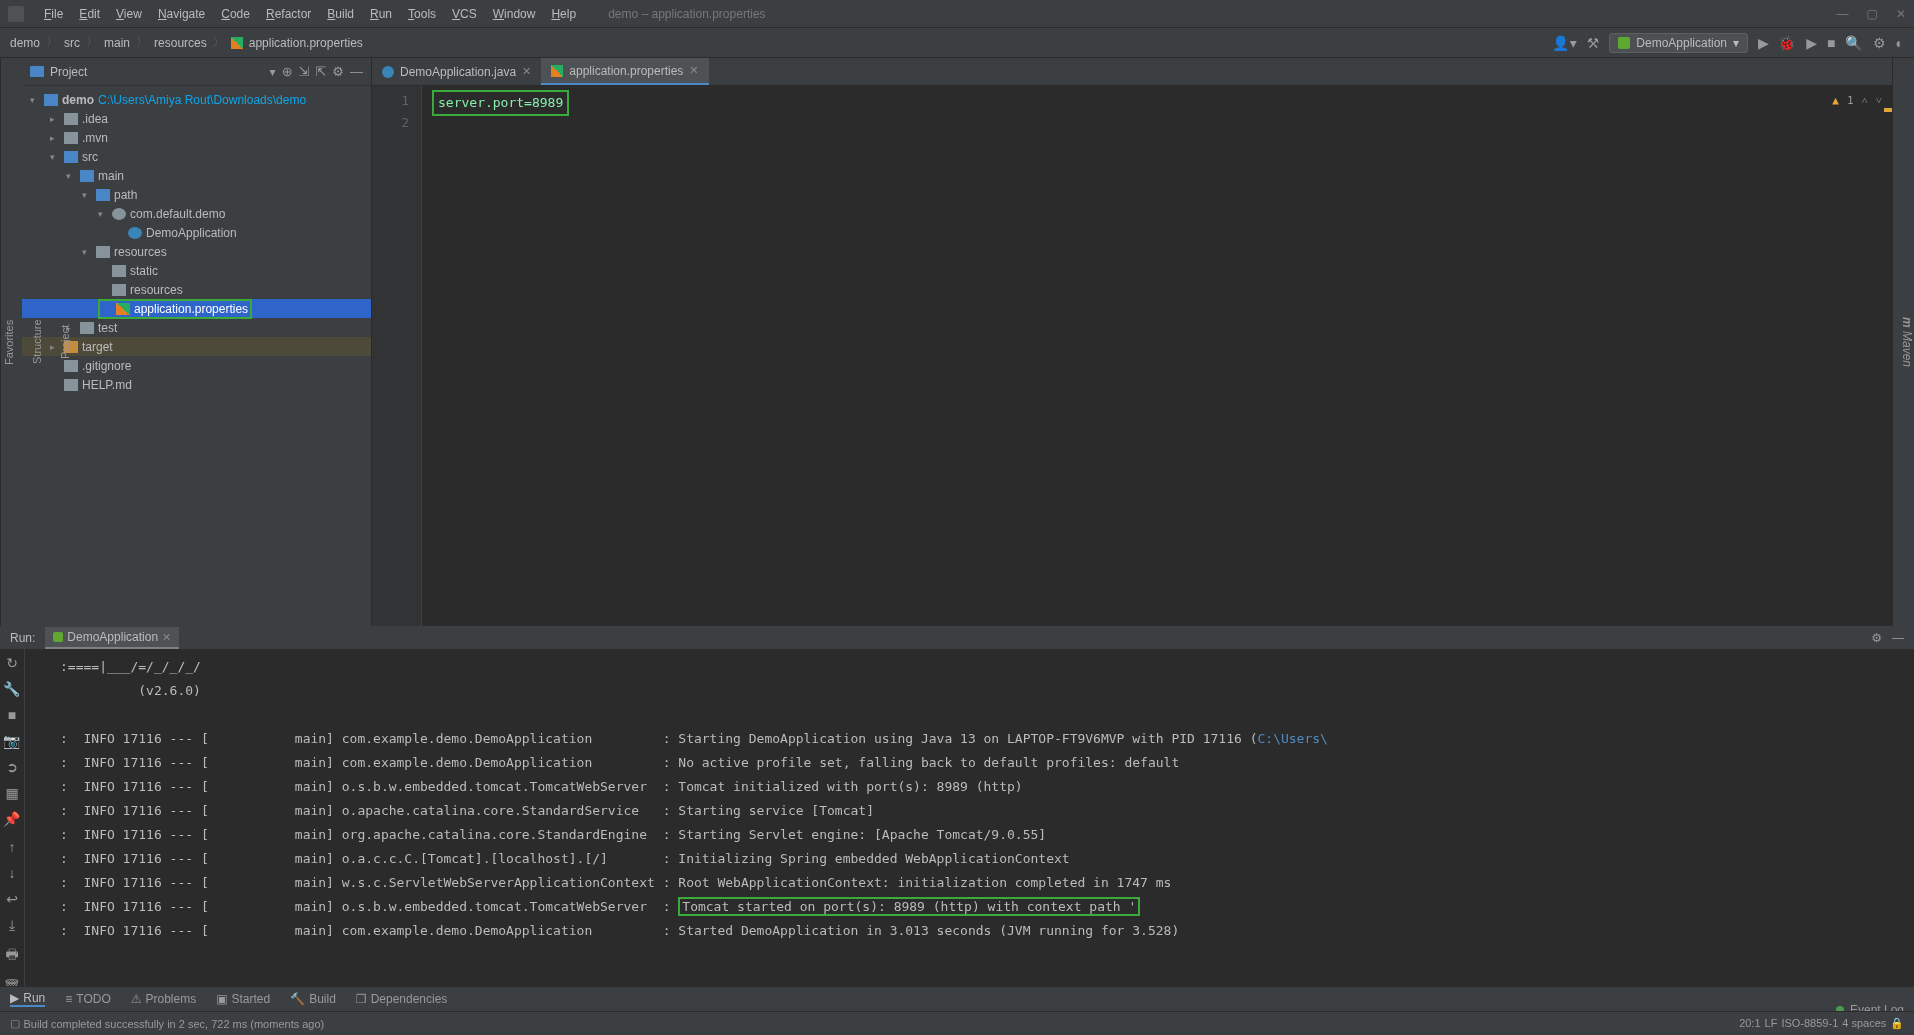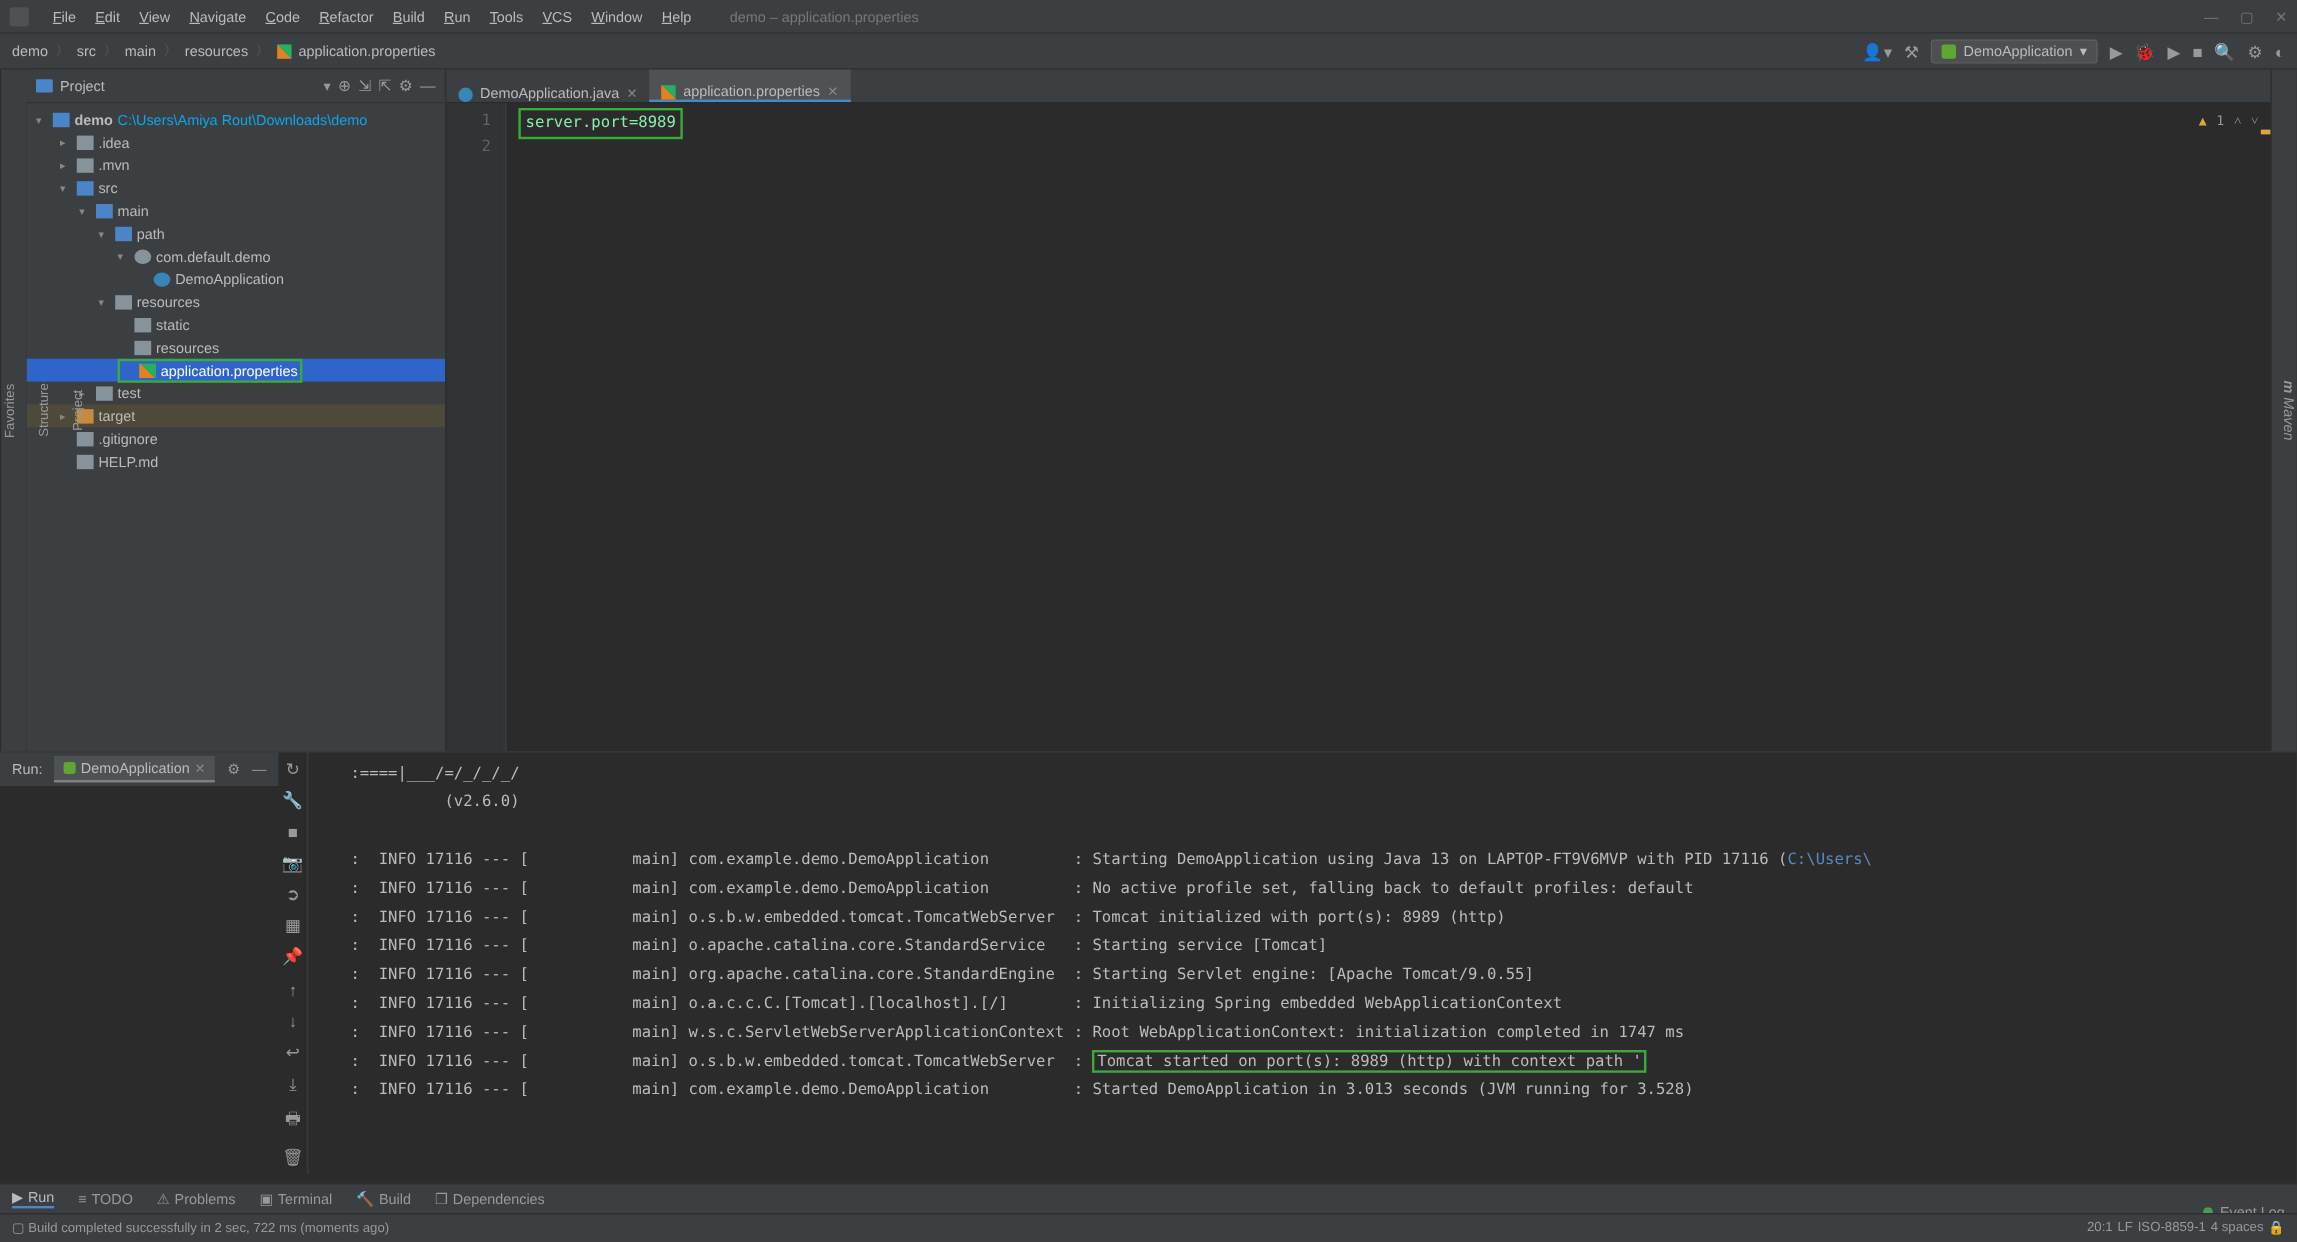--- a/index.html
+++ b/index.html
@@ -74,37 +74,37 @@
 .folder-icon { background:#87939a;}
 .folder-blue { background:#4a86c7;}
 .folder-orange { background:#c78b3f;}
 .package-icon { background:#87939a; border-radius:50%;}
 .class-icon { background:#3985b8; border-radius:50%;}
 .props-icon-sm { background:linear-gradient(45deg,#e67e22 50%,#27ae60 50%);}
 .muted { color:#0ea5e9;}
 
 .editor-area { flex:1; display:flex; flex-direction:column; min-width:0;}
 .editor-tabs { display:flex; height:28px; background:#3c3f41; align-items:center; border-bottom:1px solid #2b2b2b;}
-.editor-tab { display:flex; align-items:flex-end; gap:6px; padding:0 10px; height:100%; color:#bbb; cursor:pointer;}
+.editor-tab { display:flex; align-items:center; gap:6px; padding:0 10px; height:100%; color:#bbb; cursor:pointer;}
 .editor-tab.active { background:#4e5254; border-bottom:2px solid #4a88c7;}
 .editor-tab .close { color:#888; font-size:11px;}
 .editor-tab .class-i { width:12px;height:12px; background:#3985b8; border-radius:50%; display:inline-block;}
 .editor-tab .prop-i { width:12px;height:12px; background:linear-gradient(45deg,#e67e22 50%,#27ae60 50%); display:inline-block;}
 
 .editor-body { flex:1; display:flex; background:#2b2b2b; position:relative;}
 .gutter { width:45px; background:#313335; color:#606366; text-align:right; padding:4px 8px 0 0; font-family:Consolas,monospace; font-size:13px; line-height:22px;}
 .gutter-sep { width:5px; background:#313335; border-right:1px solid #3c3f41;}
 .code { flex:1; padding:4px 10px; font-family:Consolas,monospace; font-size:13px; color:#a9b7c6; line-height:22px; position:relative;}
 .code .highlight-box { border:2px solid #3aab3a; display:inline-block; padding:0 4px;}
 .code .propval { color:#86efac;}
 .editor-status { position:absolute; top:4px; right:10px; display:flex; gap:8px; color:#999; font-size:11px; align-items:center;}
 .warn-icon { color:#e2a53a;}
 .orange-stripe { position:absolute; top:22px; right:0; width:8px; height:4px; background:#e2a53a;}
 
-.run-panel { height:360px; background:#2b2b2b; border-top:1px solid #3c3f41; display:flex; flex-direction:row;}
+.run-panel { height:360px; background:#2b2b2b; border-top:1px solid #3c3f41; display:flex; flex-direction:column;}
 .run-header { display:flex; align-items:center; height:28px; background:#3c3f41; padding:0 10px; gap:10px;}
 .run-header .run-tab { display:flex; align-items:center; gap:4px; background:#4e5254; padding:2px 8px; height:22px; border-bottom:2px solid #808080;}
 .run-header .run-tab .close { color:#888; font-size:11px;}
 .run-header .spacer { margin-left:auto; display:flex; gap:10px; color:#999;}
 .run-body { flex:1; display:flex;}
 .run-left { width:50px; display:flex; flex-direction:column;}
 .run-col { width:25px; display:flex; flex-direction:column; align-items:center; gap:10px; padding:6px 0; border-right:1px solid #3c3f41;}
 .run-col .tbtn { color:#999; cursor:pointer; font-size:14px;}
 .run-console { flex:1; font-family:Consolas,monospace; font-size:13px; color:#bbb; padding:6px 10px; overflow:hidden; line-height:24px; white-space:pre;}
 .run-console .link { color:#548ac1; cursor:pointer;}
@@ -361,21 +361,21 @@
           (v2.6.0)
 
 <div>:  INFO 17116 --- [           main] com.example.demo.DemoApplication         : Starting DemoApplication using Java 13 on LAPTOP-FT9V6MVP with PID 17116 (<span class="link">C:\Users\</span></div><div>:  INFO 17116 --- [           main] com.example.demo.DemoApplication         : No active profile set, falling back to default profiles: default</div><div>:  INFO 17116 --- [           main] o.s.b.w.embedded.tomcat.TomcatWebServer  : Tomcat initialized with port(s): 8989 (http)</div><div>:  INFO 17116 --- [           main] o.apache.catalina.core.StandardService   : Starting service [Tomcat]</div><div>:  INFO 17116 --- [           main] org.apache.catalina.core.StandardEngine  : Starting Servlet engine: [Apache Tomcat/9.0.55]</div><div>:  INFO 17116 --- [           main] o.a.c.c.C.[Tomcat].[localhost].[/]       : Initializing Spring embedded WebApplicationContext</div><div>:  INFO 17116 --- [           main] w.s.c.ServletWebServerApplicationContext : Root WebApplicationContext: initialization completed in 1747 ms</div><div>:  INFO 17116 --- [           main] o.s.b.w.embedded.tomcat.TomcatWebServer  : <span class="hl">Tomcat started on port(s): 8989 (http) with context path '</span></div><div>:  INFO 17116 --- [           main] com.example.demo.DemoApplication         : Started DemoApplication in 3.013 seconds (JVM running for 3.528)</div></div>
   </div>
 </div>
 
 <div class="bottom-tabs">
   <span class="btab active">▶ <span>Run</span></span>
   <span class="btab">≡ <span>TODO</span></span>
   <span class="btab">⚠ <span>Problems</span></span>
-  <span class="btab">▣ <span>Terminal</span></span>
+  <span class="btab">▣ <span>Started</span></span>
   <span class="btab">🔨 <span>Build</span></span>
   <span class="btab">❒ <span>Dependencies</span></span>
   <div class="right">
     <span class="dot-green"></span>
     <span>Event Log</span>
   </div>
 </div>
 
 <div class="status-bar">
   <span>▢</span>&nbsp;

